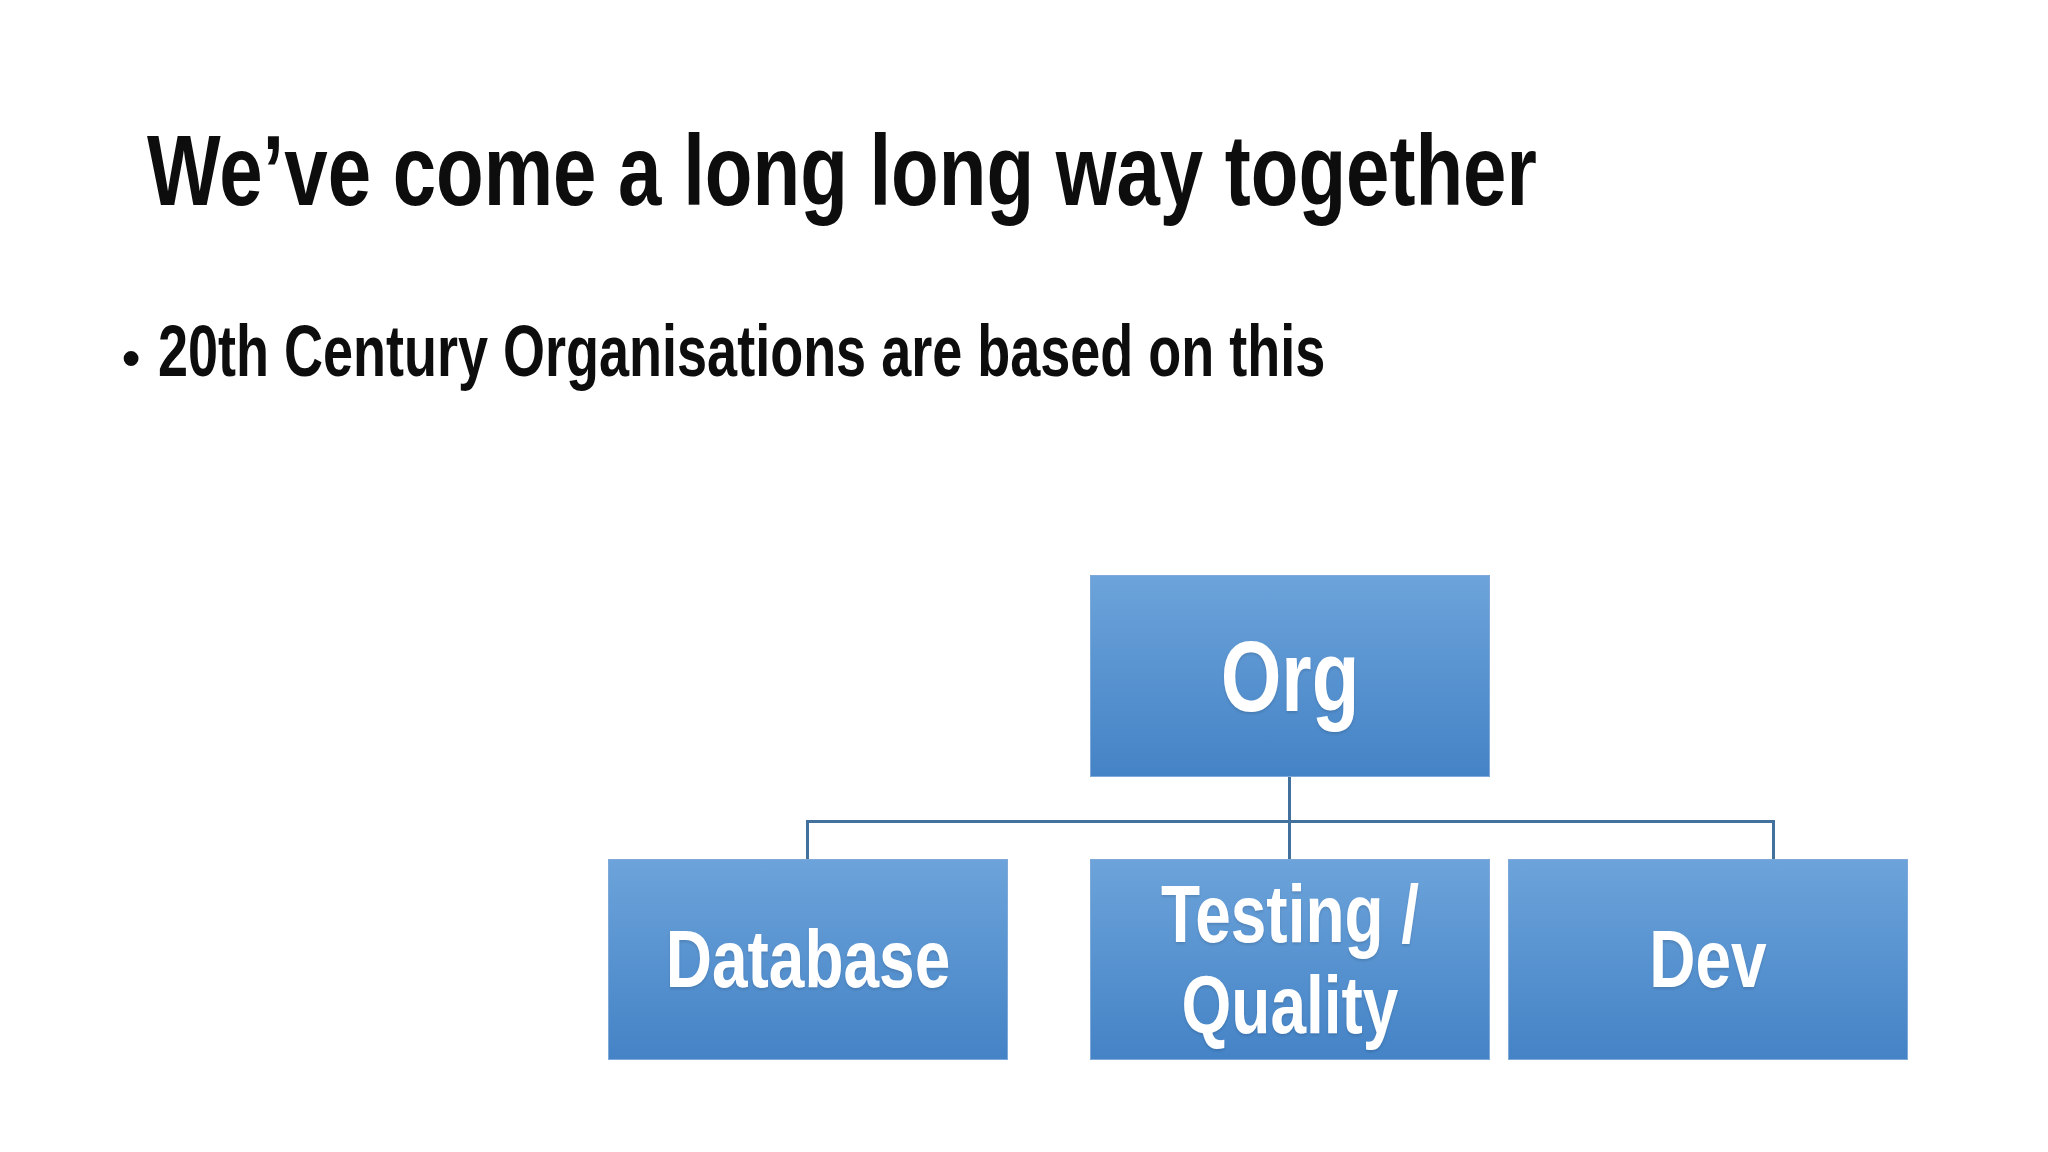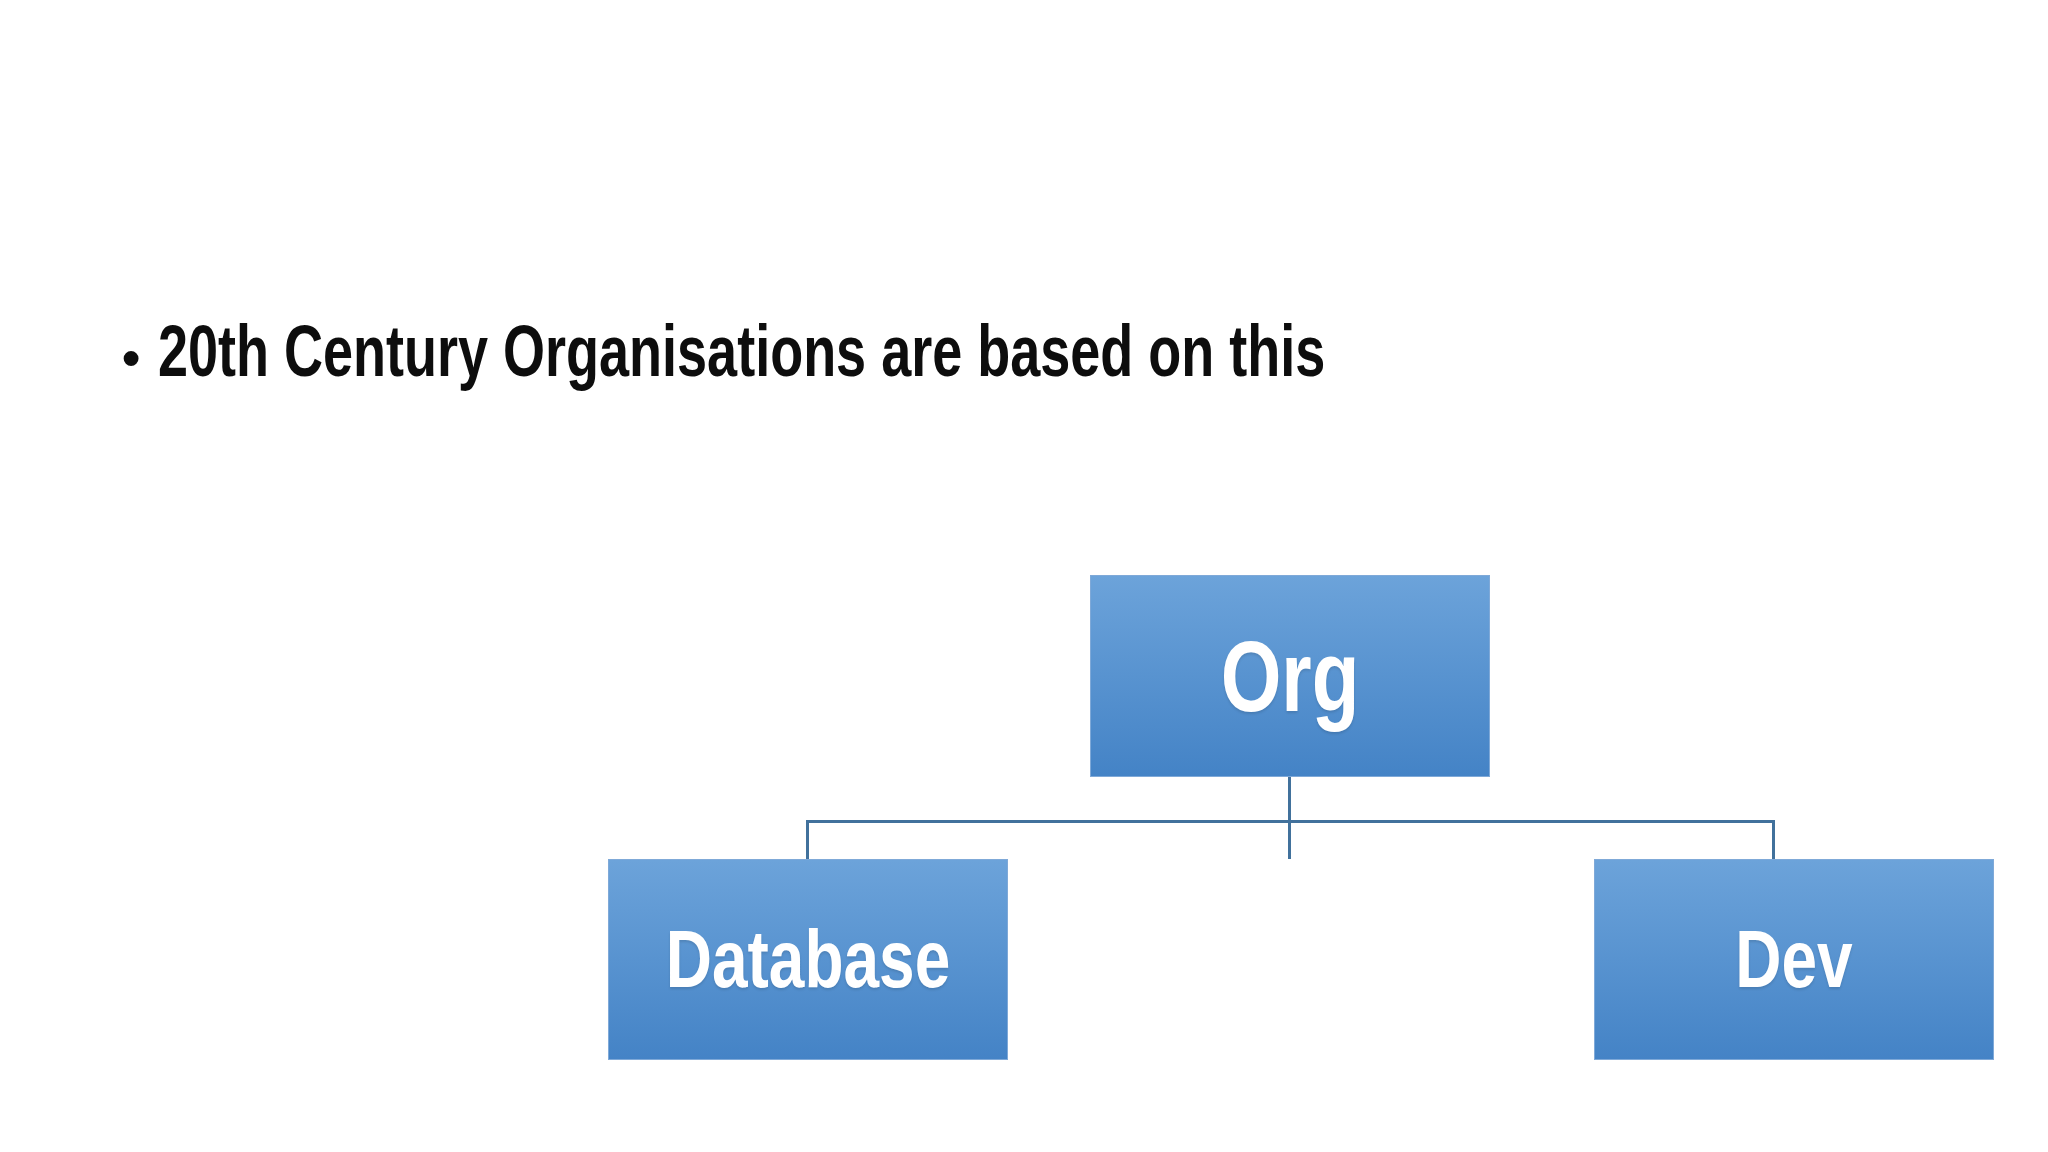--- a/index.html
+++ b/index.html
@@ -52,33 +52,34 @@
   }
   .node .label{
     display:block;width:100%;
     transform:scaleX(0.78);transform-origin:center center;
     white-space:normal;
   }
   .node-root{left:1090px;top:575px;width:400px;height:202px;font-size:100px;line-height:1.05;}
   .node-child{top:859px;width:400px;height:201px;font-size:82px;line-height:1.1;}
   .node-database{left:608px;}
   .node-testing{left:1090px;}
-  .node-dev{left:1594px;}
+  .node-dev{left:1508px;}
 
   .conn{position:absolute;background:var(--connector);}
   .conn-v-mid{left:1288px;top:777px;width:3px;height:82px;}
   .conn-h{left:806px;top:820px;width:969px;height:3px;}
   .conn-v-left{left:806px;top:820px;width:3px;height:39px;}
   .conn-v-right{left:1772px;top:820px;width:3px;height:39px;}
 </style>
 </head>
 <body>
 
 <div class="stage">
 
+  <h1 class="title"><span class="cond">We’ve come a long long way together</span></h1>
 
   <ul class="bullets">
     <li class="bullet-row">
       <span class="marker">•</span><span class="cond btext">20th Century Organisations are based on this</span>
     </li>
   </ul>
 
   <div class="chart">
 
     <div class="conn conn-v-mid"></div>
@@ -87,20 +88,23 @@
     <div class="conn conn-v-right"></div>
 
     <div class="node node-child node-database">
       <span class="label">Database</span>
     </div>
 
     <div class="node node-root">
       <span class="label">Org</span>
     </div>
 
+    <div class="node node-child node-testing">
+      <span class="label">Testing / Quality</span>
+    </div>
 
     <div class="node node-child node-dev">
       <span class="label">Dev</span>
     </div>
 
   </div>
 
 </div>
 
 </body></html>

